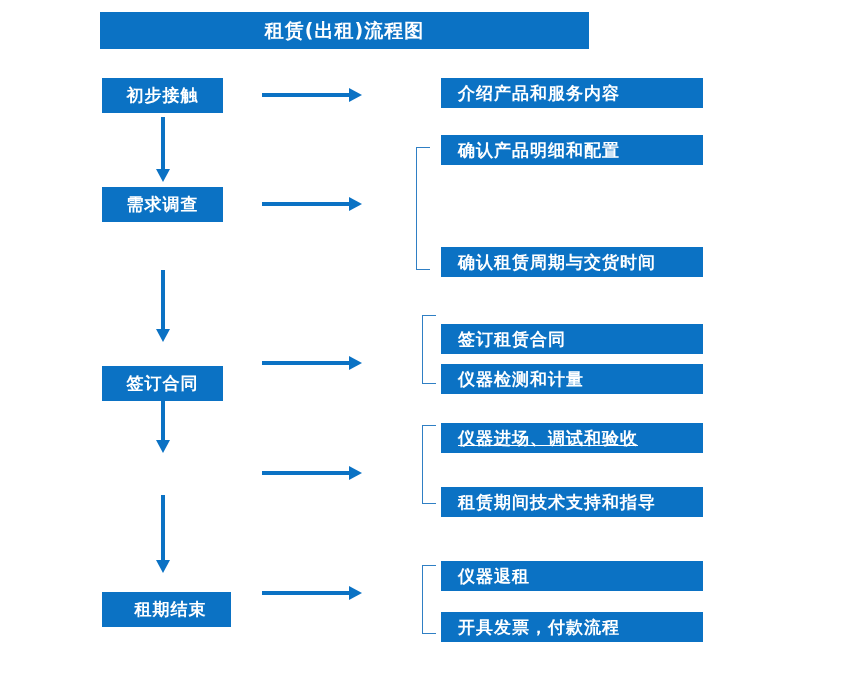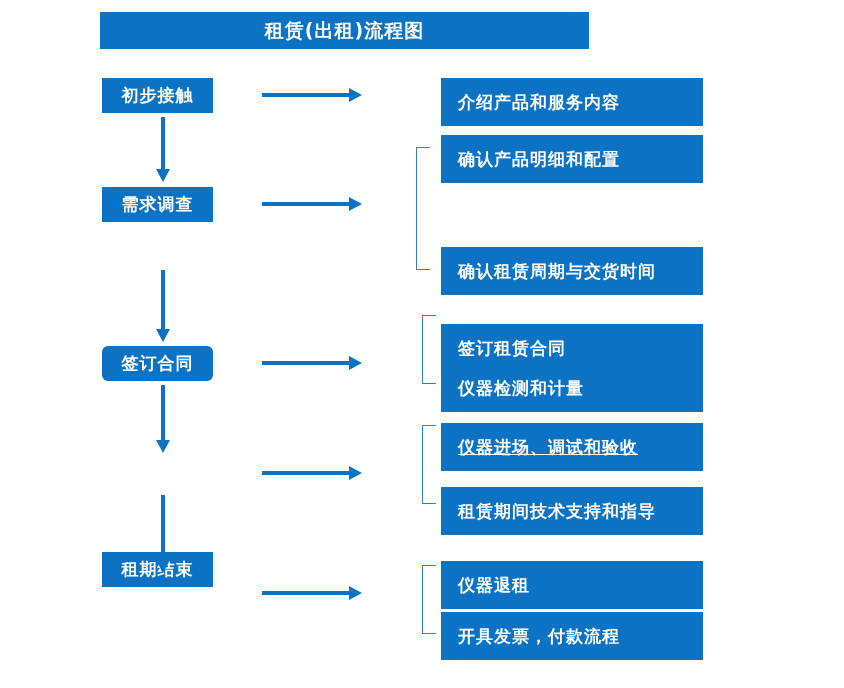--- a/index.html
+++ b/index.html
@@ -40,36 +40,36 @@
     position: absolute;
     background: #0b72c4;
     color: #ffffff;
     font-size: 17px;
     font-weight: bold;
     display: flex;
     align-items: center;
     justify-content: center;
     letter-spacing: 1px;
     height: 35px;
-    width: 111px;
+    width: 121px;
     left: 102px;
   }
   .task-box {
     position: absolute;
     background: #0b72c4;
     color: #ffffff;
     font-size: 17px;
     font-weight: bold;
     display: flex;
     align-items: center;
     justify-content: flex-start;
     padding-left: 17px;
     box-sizing: border-box;
     letter-spacing: 1px;
-    height: 48px;
+    height: 30px;
     width: 262px;
     left: 441px;
   }
   
   .h-arrow {
     position: absolute;
     left: 262px;
     width: 100px;
     height: 14px;
   }
@@ -128,24 +128,24 @@
 <body>
 
 <div id="canvas">
 
   <div class="title-bar">租赁(出租)流程图</div>
 
   <div class="stage-box" style="top:78px;">初步接触</div>
 
   <div class="stage-box" style="top:187px;">需求调查</div>
 
-  <div class="stage-box" style="top:346px;border-radius:6px;">签订合同</div>
-
-
-  <div class="stage-box" style="top:552px;">租期结束</div>
+  <div class="stage-box" style="top:366px;">签订合同</div>
+
+
+  <div class="stage-box" style="top:592px;padding-left:8px;">租期结束</div>
 
   <div class="v-arrow" style="top:117px; height:65px;">
     <div class="shaft" style="height:52px;"></div>
     <div class="head"></div>
   </div>
 
   <div class="v-arrow" style="top:270px; height:72px;">
     <div class="shaft" style="height:59px;"></div>
     <div class="head"></div>
   </div>

